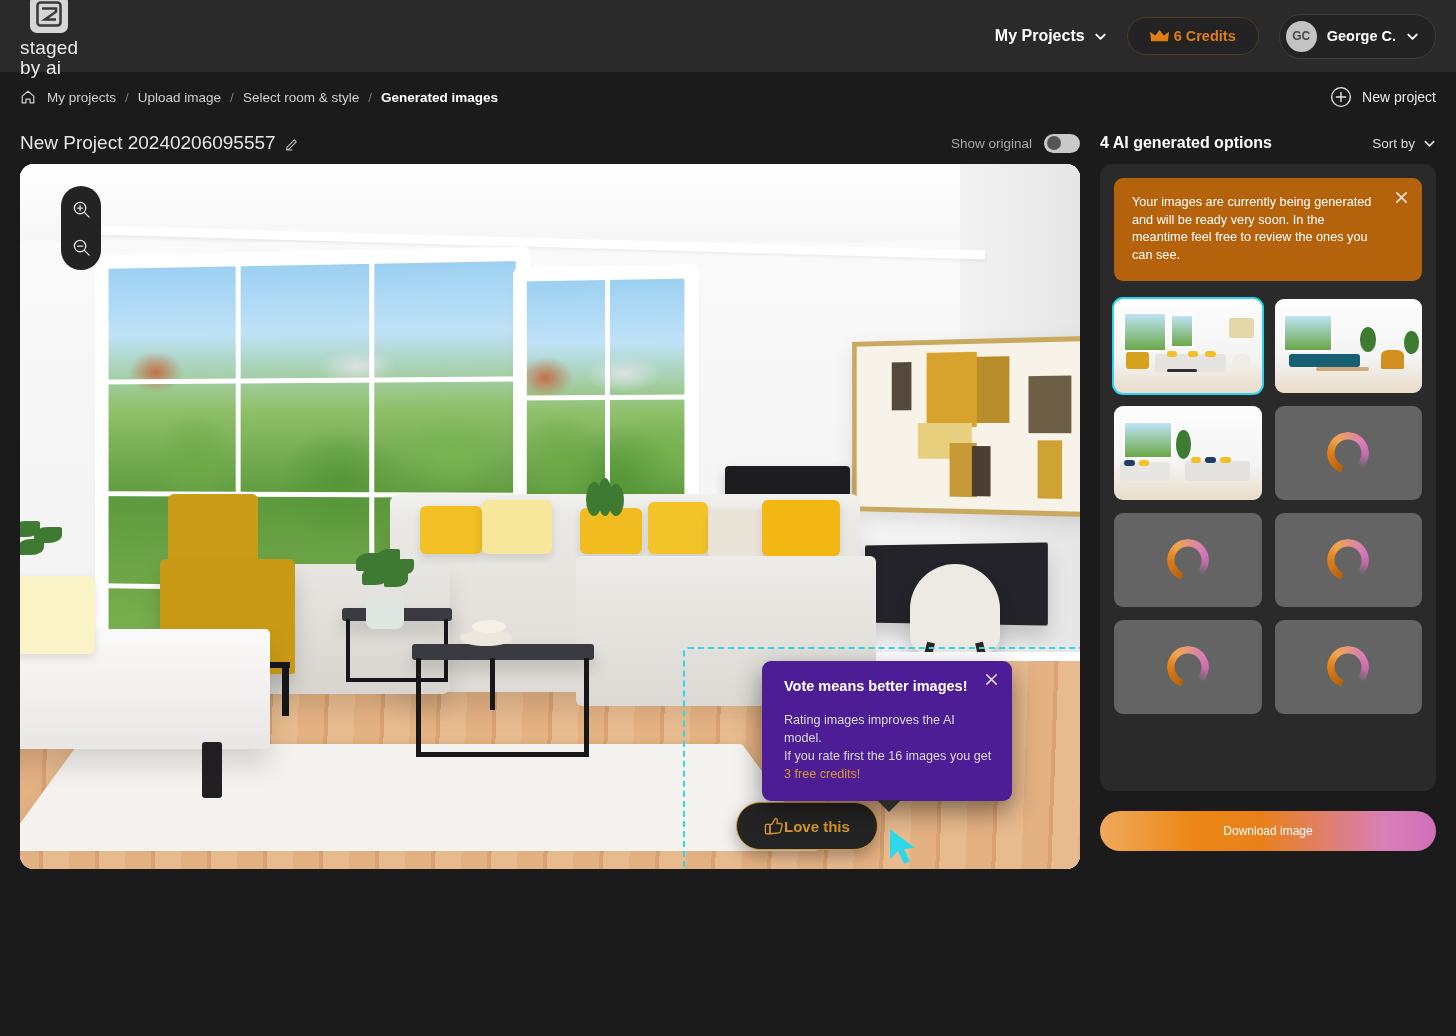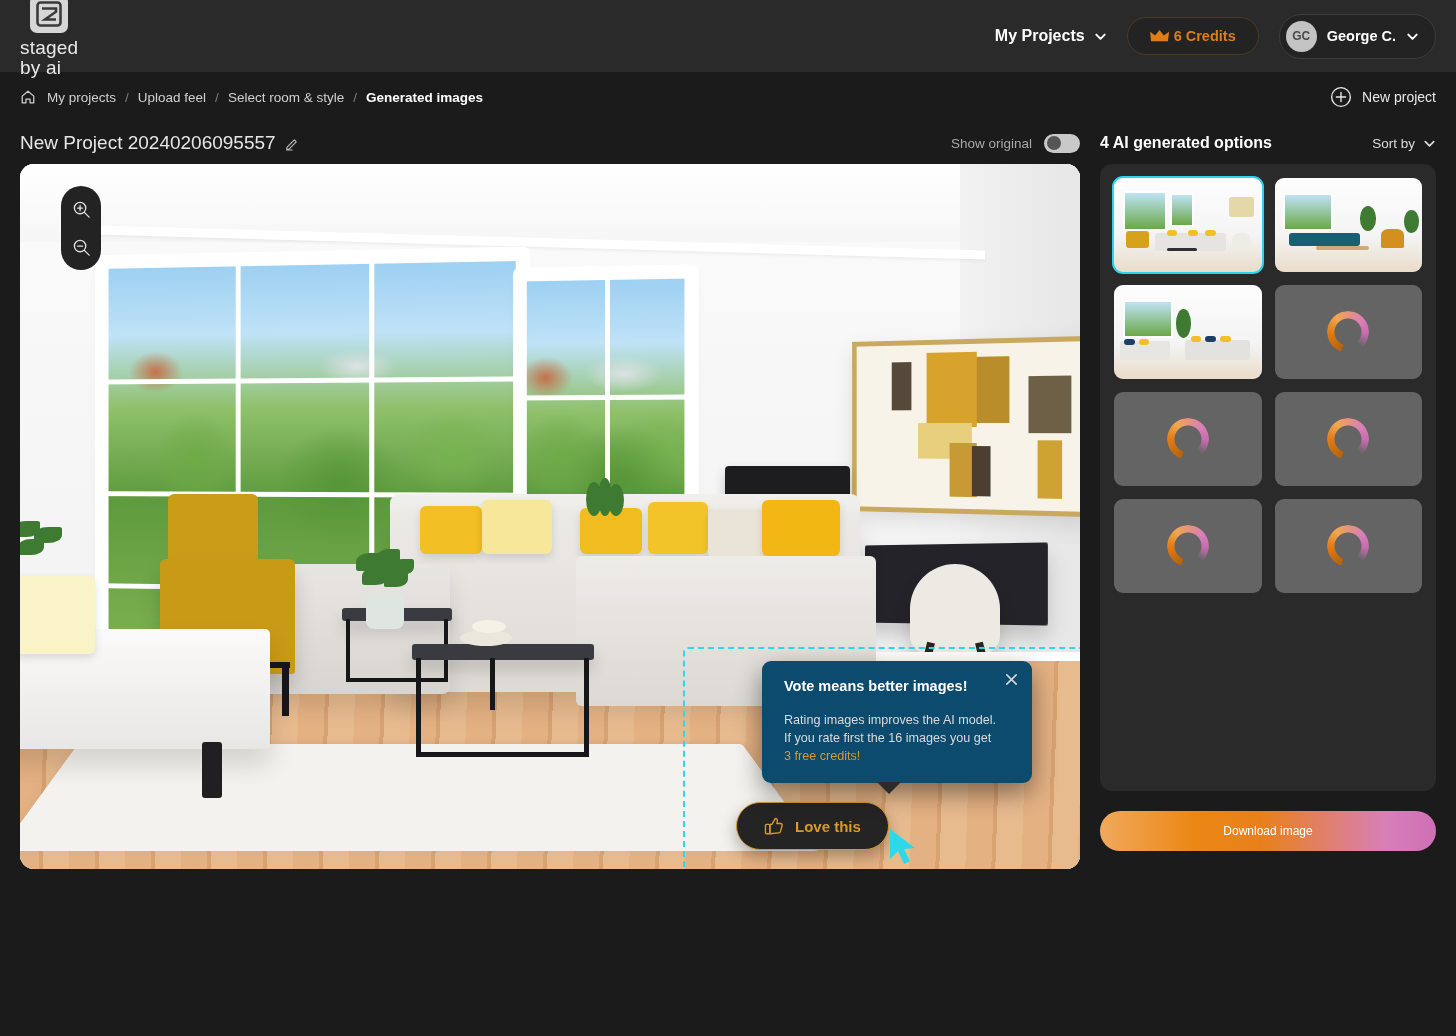--- a/index.html
+++ b/index.html
@@ -223,36 +223,36 @@
   .deskchair{position:absolute;left:890px;top:400px;width:90px;height:90px;background:#edeae4;
         border-radius:45px 45px 18px 18px;box-shadow:0 12px 18px rgba(0,0,0,.16);}
   .deskchair-leg{position:absolute;background:#2a2520;}
 
   
   .dash-box{
     position:absolute; left:663px; top:483px; width:405px; height:230px;
     border:2.5px dashed #2ed8e8; border-radius:5px; z-index:20; pointer-events:none;
   }
   .tooltip{
-    position:absolute; left:742px; top:497px; width:270px; z-index:25;
-    background:#0c4a6e; border-radius:9px; padding:17px 18px 18px 22px;
+    position:absolute; left:742px; top:497px; width:250px; z-index:25;
+    background:#4c1d95; border-radius:9px; padding:17px 18px 18px 22px;
     box-shadow:0 10px 26px rgba(0,0,0,.45);
   }
   .tooltip .tt-title{color:#fff;font-size:14.5px;font-weight:bold;margin-bottom:17px;}
   .tooltip .tt-body{color:#dadada;font-size:12.6px;line-height:18px;}
   .tooltip .tt-credit{color:#d8992f;font-size:12.6px;line-height:18px;}
   .tt-close{position:absolute;right:13px;top:11px;cursor:pointer;}
   .tt-arrow{
     position:absolute;left:115px;bottom:-11px;width:0;height:0;
     border-left:12px solid transparent;border-right:12px solid transparent;
     border-top:12px solid #2b2b2b;
   }
   .votebar{position:absolute;left:716px;top:638px;z-index:24;display:flex;gap:15px;}
   .vbtn{
-    display:flex;align-items:center;gap:11px;border-radius:24px;
+    display:flex;align-items:center;border-radius:24px;
     padding:13px 27px;font-size:15px;font-weight:bold;cursor:pointer;
     background:#242424;border:1.5px solid transparent;
     box-shadow:0 6px 16px rgba(0,0,0,.3);
   }
   .vbtn.love{border-color:#d4962e;color:#d99a2b;}
   .vbtn.not {color:#ffffff;}
   .cursor{position:absolute;left:868px;top:664px;z-index:40;pointer-events:none;}
 
   
   .panel-head{height:42px;display:flex;align-items:center;}
@@ -338,21 +338,21 @@
 
 <div class="crumbbar">
   <div class="crumbs">
     <span class="home-ico">
       <svg width="16" height="16" viewBox="0 0 18 18">
           <path d="M2.5 8L9 2.5 15.5 8v7.5h-4.2v-4.2H6.7v4.2H2.5z" fill="none" stroke="#d0d0d0" stroke-width="1.4" stroke-linejoin="round"></path>
         </svg>
     </span>
     <span class="crumb">My projects</span>
     <span class="sep">/</span>
-    <span class="crumb">Upload feel</span>
+    <span class="crumb">Upload image</span>
     <span class="sep">/</span>
     <span class="crumb">Select room &amp; style</span>
     <span class="sep">/</span>
     <span class="crumb active">Generated images</span>
   </div>
 
   <div class="newproj">
     <svg width="22" height="22" viewBox="0 0 24 24">
         <circle cx="12" cy="12" r="10.2" fill="none" stroke="#e8e8e8" stroke-width="1.5"></circle>
         <path d="M12 7v10M7 12h10" stroke="#e8e8e8" stroke-width="1.5" stroke-linecap="round"></path>
@@ -534,20 +534,28 @@
       <div class="sortby">
         <span>Sort by</span>
         <svg class="chev" viewBox="0 0 14 14">
             <path d="M2.5 5l4.5 4.5L11.5 5" fill="none" stroke="#dcdcdc" stroke-width="1.8" stroke-linecap="round" stroke-linejoin="round"></path>
           </svg>
       </div>
     </div>
 
     <div class="panel">
 
+      <div class="notice">
+        <span class="notice-close">
+          <svg width="15" height="15" viewBox="0 0 16 16">
+              <path d="M3 3l10 10M13 3L3 13" stroke="#f6e7d6" stroke-width="1.7" stroke-linecap="round"></path>
+            </svg>
+        </span>
+        <span>Your images are currently being generated and will be ready very soon. In the meantime feel free to review the ones you can see.</span>
+      </div>
 
       <div class="grid">
 
         <div class="thumb sel">
           <div class="mini">
             <div class="mw" style="left:6%;top:14%;width:30%;height:42%;"></div>
             <div class="mw" style="left:38%;top:16%;width:16%;height:36%;"></div>
             <div class="obj" style="left:8%;top:56%;width:16%;height:18%;background:#d6a21c;"></div>
             <div class="obj" style="left:28%;top:58%;width:48%;height:20%;background:#e6e4e0;"></div>
             <div class="obj" style="left:36%;top:55%;width:7%;height:7%;background:#f2c024;"></div>

